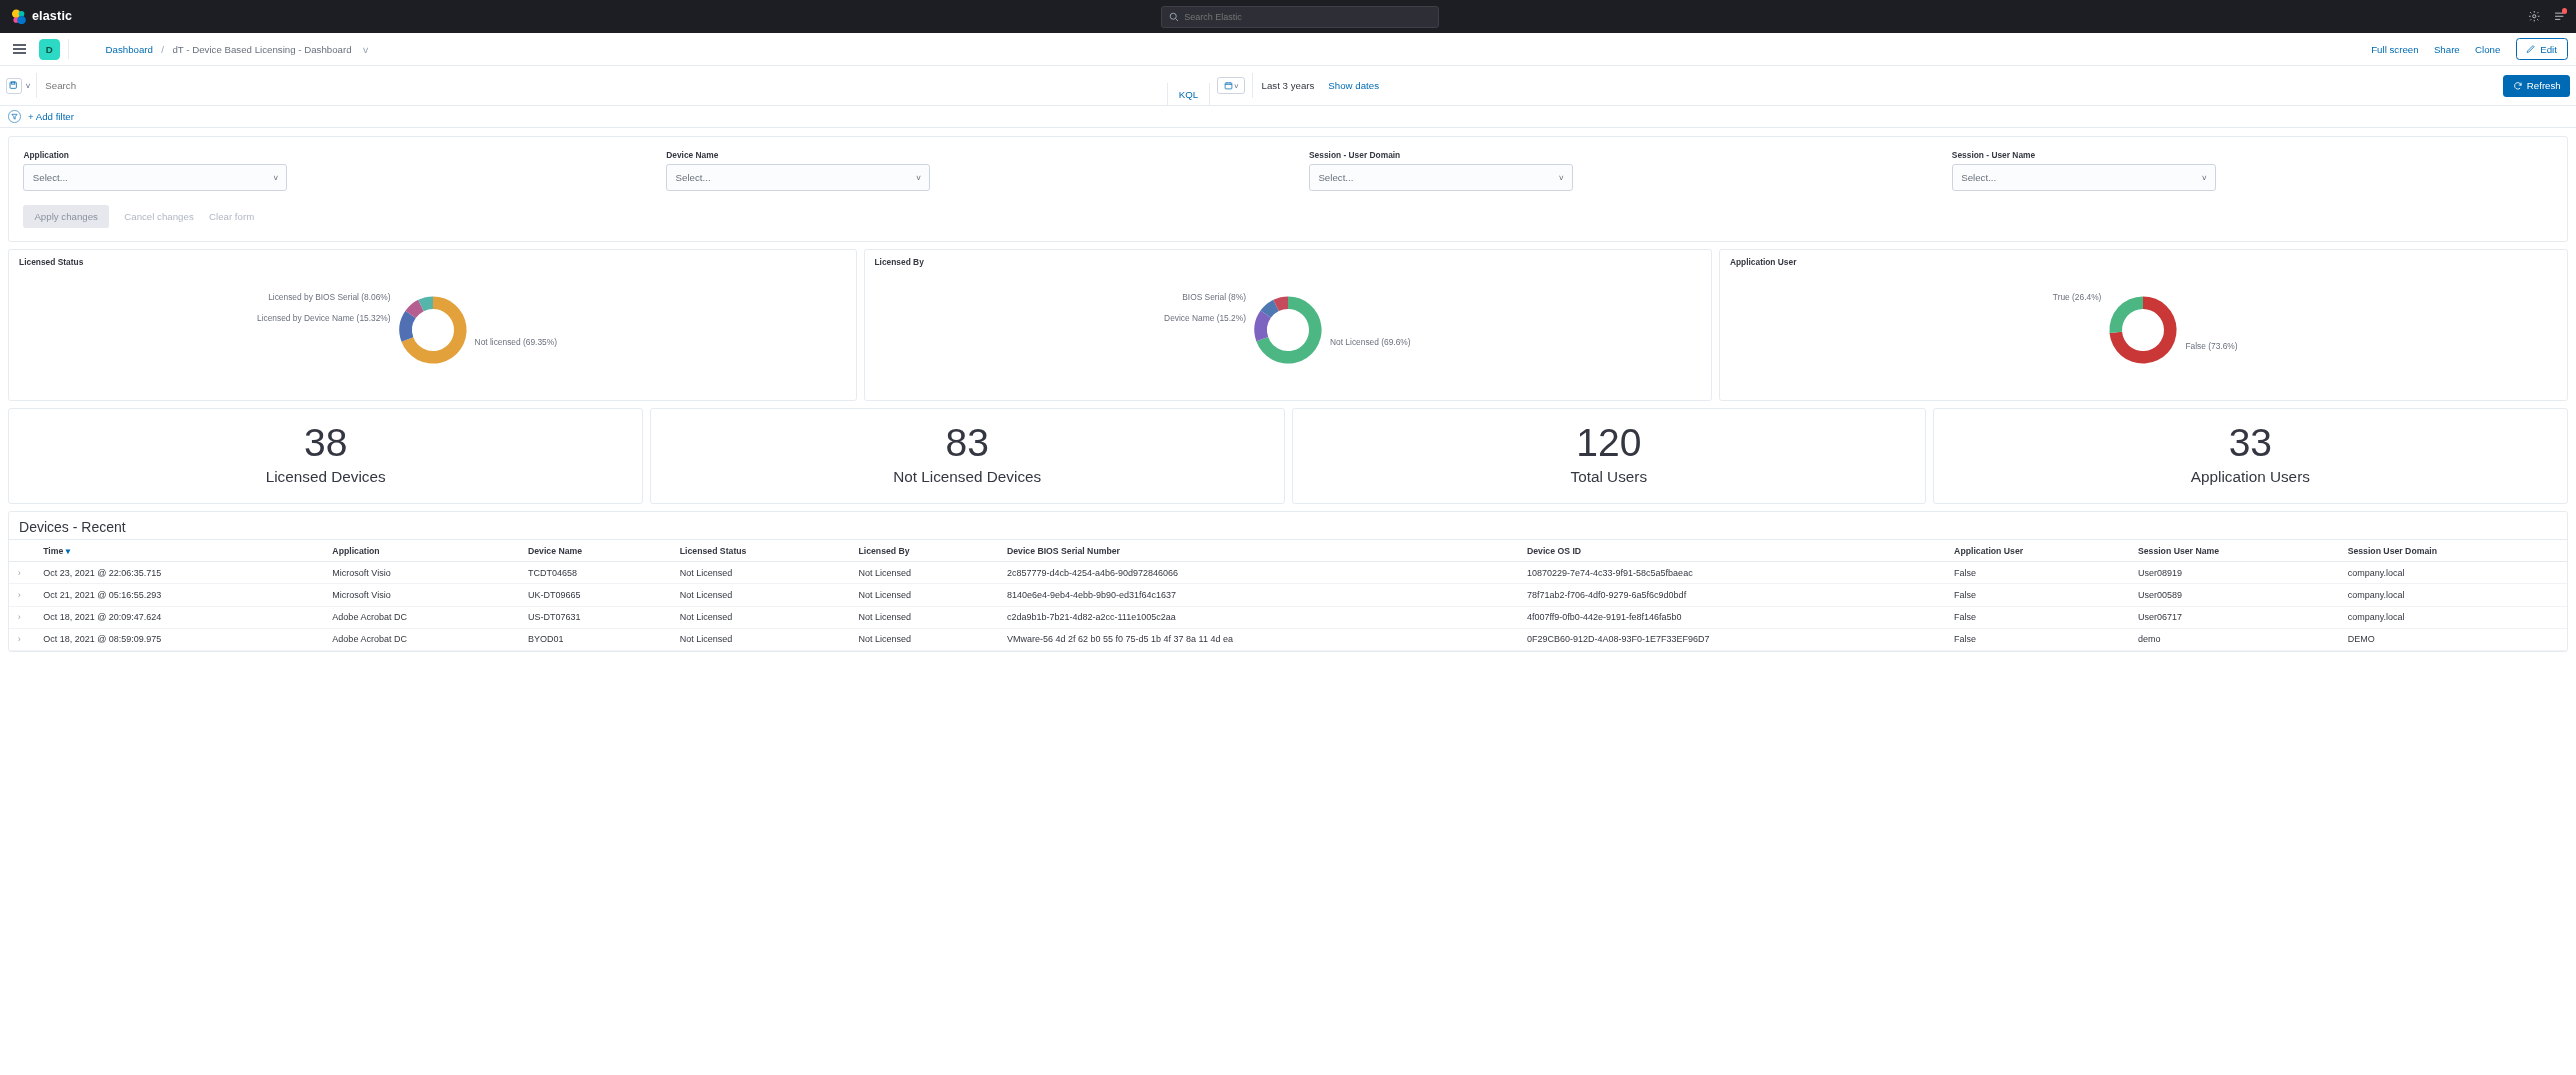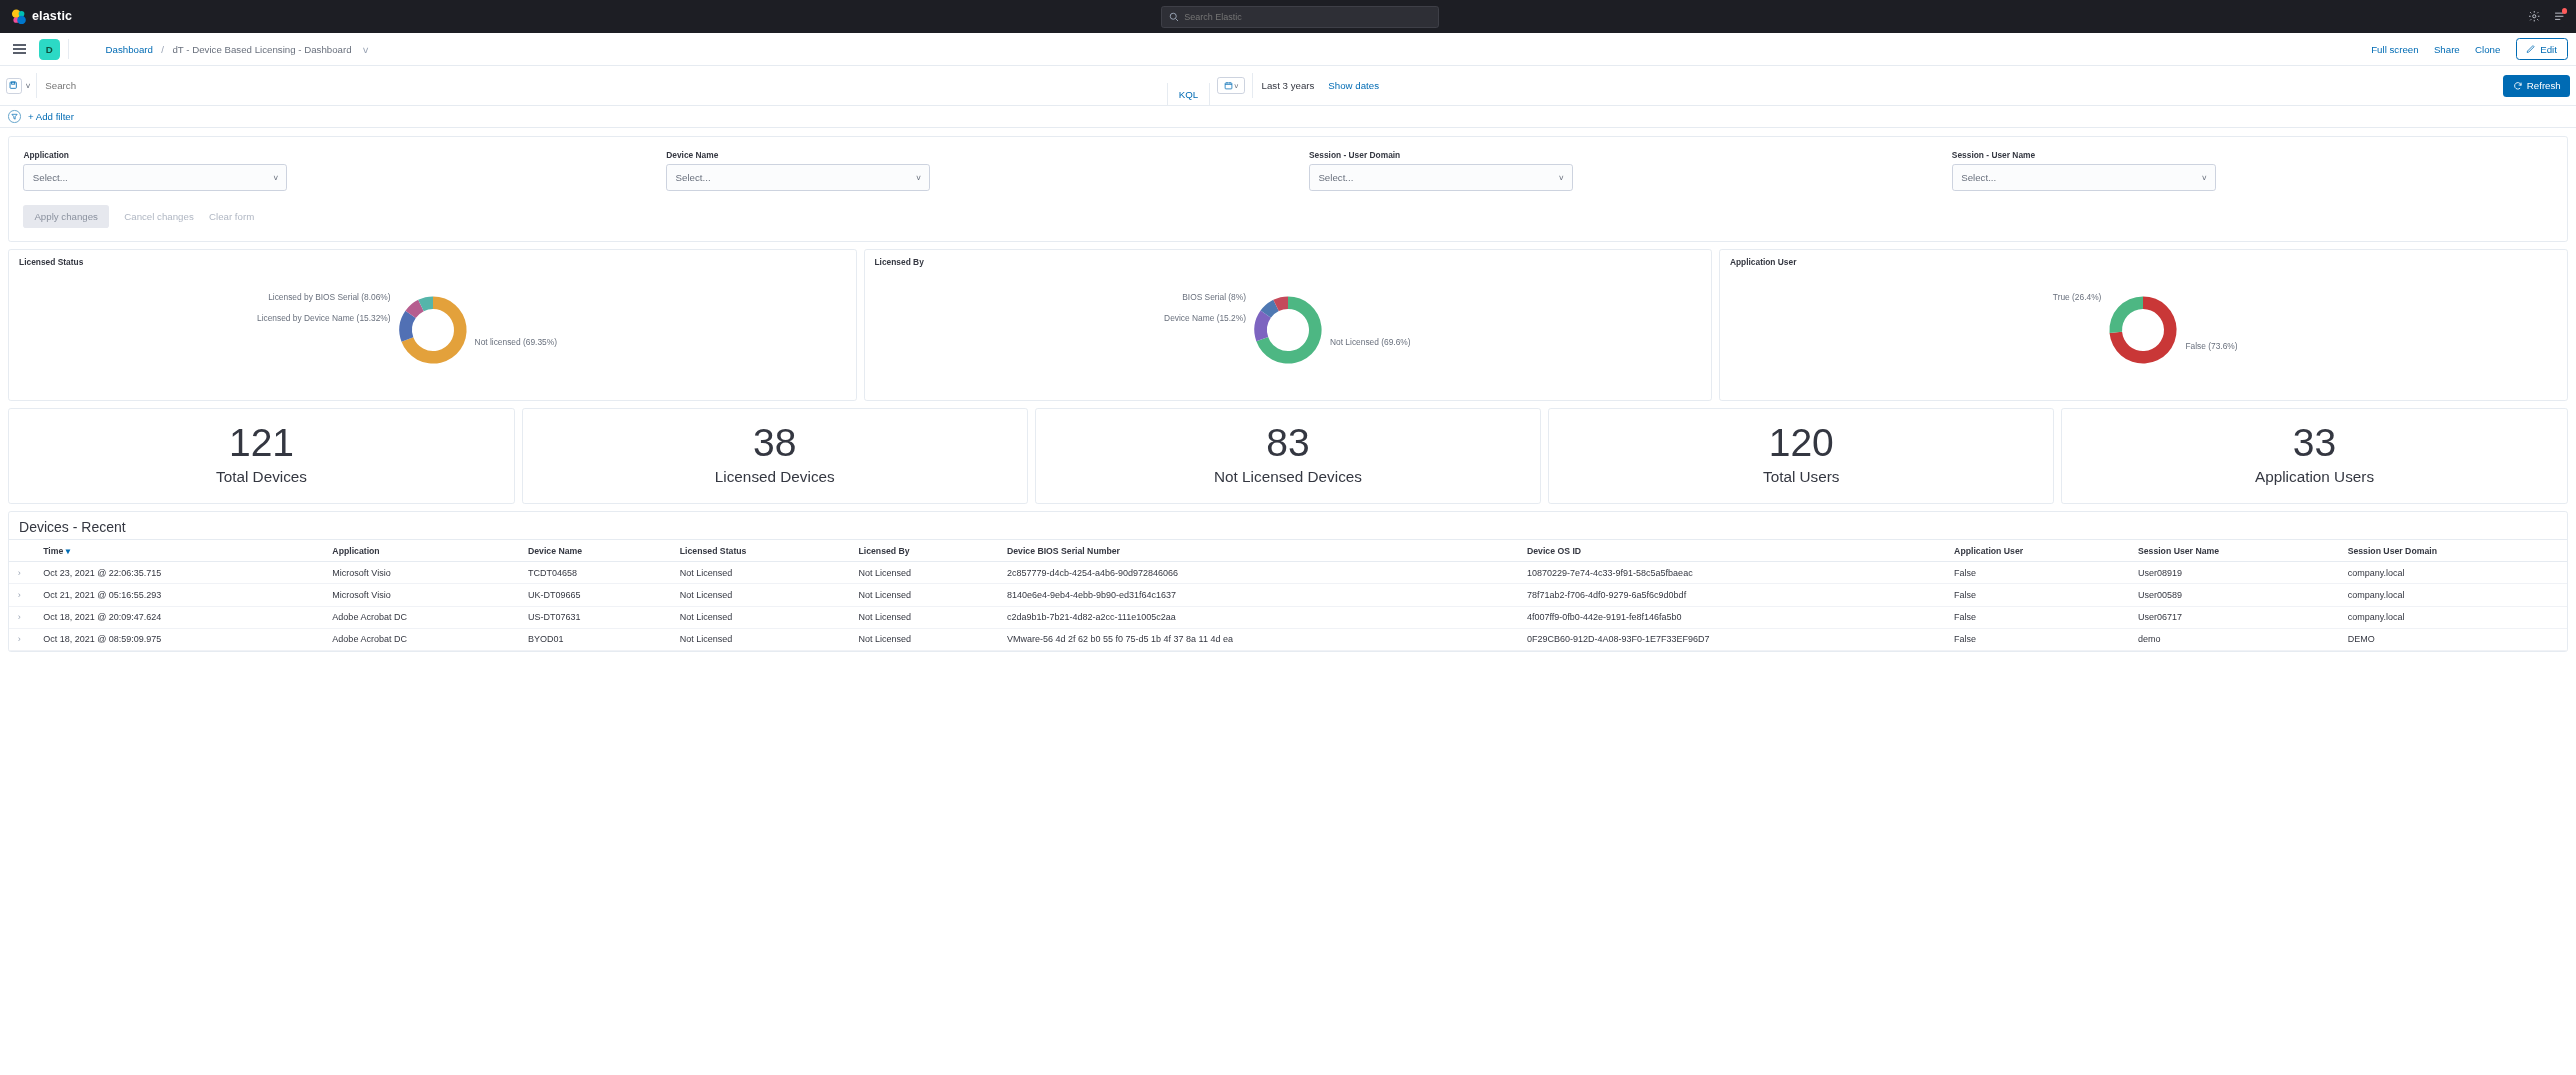--- a/index.html
+++ b/index.html
@@ -260,24 +260,20 @@
             <path d="M 2.9391523179536475e-15 -48 A 48 48 0 1 1 -47.81441323887228 4.216857434435714 L -29.884008274295173 2.6355358965223212 A 30 30 0 1 0 1.83697019872103e-15 -30 Z" fill="#c93737"></path>
             <path d="M -47.81441323887228 4.216857434435714 A 48 48 0 0 1 -8.817456953860943e-15 -48 L -5.510910596163089e-15 -30 A 30 30 0 0 0 -29.884008274295173 2.6355358965223212 Z" fill="#4db783"></path>
           </svg>
           <div class="slice-label" style="left:calc(50% + 42px); top:70px;">False (73.6%)</div>
           <div class="slice-label" style="right:calc(50% + 42px); top:21px; text-align:right;">True (26.4%)</div>
         </div>
       </div>
     </div>
 
   <div class="metrics-row" id="metrics-row">
-      <div class="metric">
-        <div class="metric-val">121</div>
-               <div class="metric-lbl">Total Devices</div>
-      </div>
       <div class="metric">
         <div class="metric-val">38</div>
                <div class="metric-lbl">Licensed Devices</div>
       </div>
       <div class="metric">
         <div class="metric-val">83</div>
                <div class="metric-lbl">Not Licensed Devices</div>
       </div>
       <div class="metric">
         <div class="metric-val">120</div>

